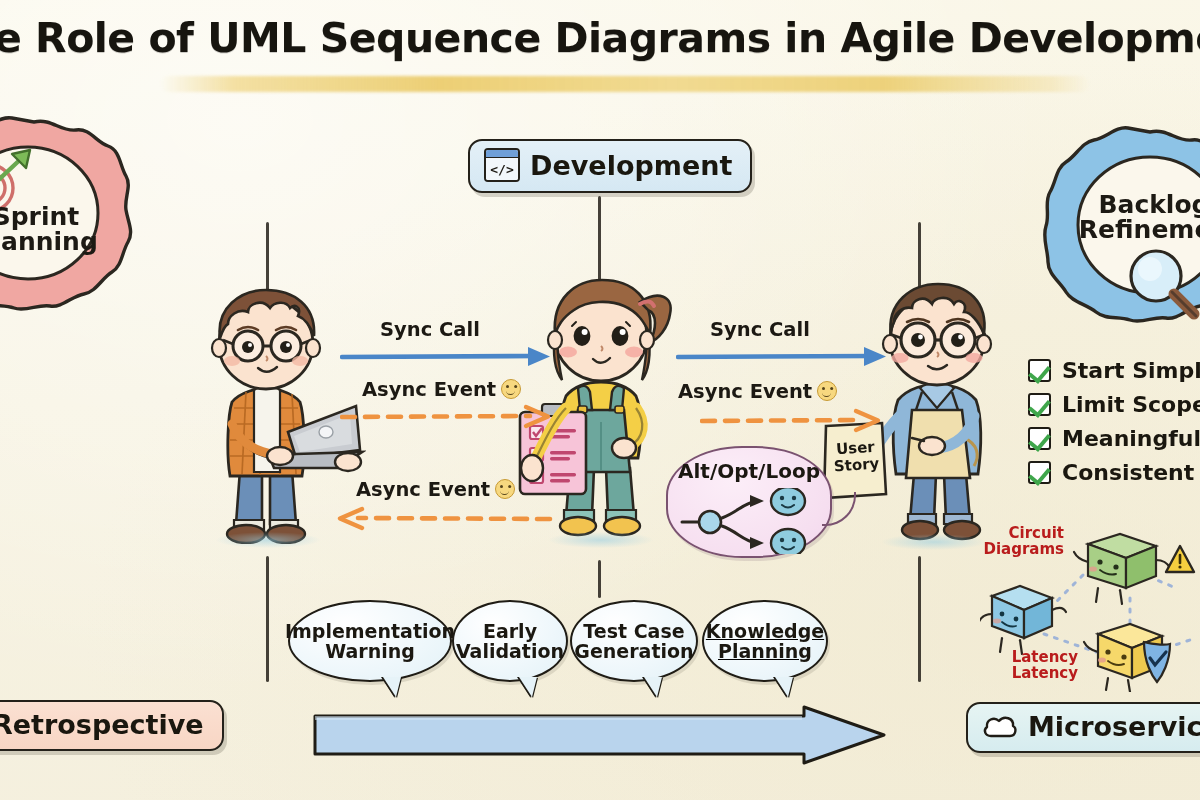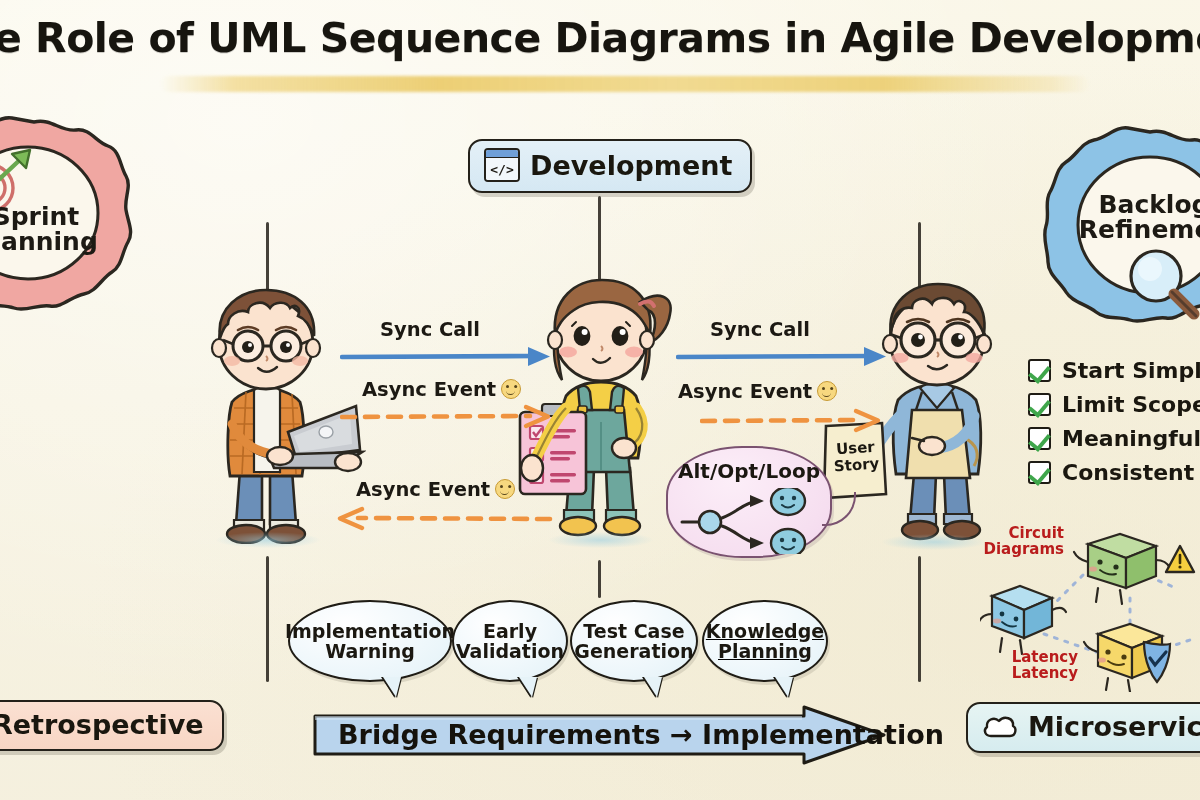--- a/index.html
+++ b/index.html
@@ -761,21 +761,20 @@
 
   <div class="pill" id="pill-retrospective">
     <div class="pill-label">Retrospective</div>
   </div>
 
   <div id="bridge-banner">
     <svg width="576" height="62" viewBox="0 0 576 62">
       <path d="M3 12 L492 12 L492 3 L572 31 L492 59 L492 50 L3 50 Z" fill="#b9d4ed" stroke="#1f1c15" stroke-width="3" stroke-linejoin="round"></path>
       <path d="M3 14 L490 14" stroke="#d7e8f7" stroke-width="4" opacity="0.55"></path>
     </svg>
-    <div class="banner-label">Bridge Requirements → Implementation</div>
   </div>
 
   <div class="pill" id="pill-microservices">
     <svg class="cloud-icon" width="36" height="26" viewBox="0 0 36 26">
       <path d="M9 22 C3 22 1 16 5 13 C4 6 12 2 17 7 C22 1 32 4 31 12 C35 14 34 22 28 22 Z" fill="#ffffff" stroke="#1f1c15" stroke-width="2.4" stroke-linejoin="round"></path>
     </svg>
     <div class="pill-label">Microservices</div>
   </div>
 
 </div>

